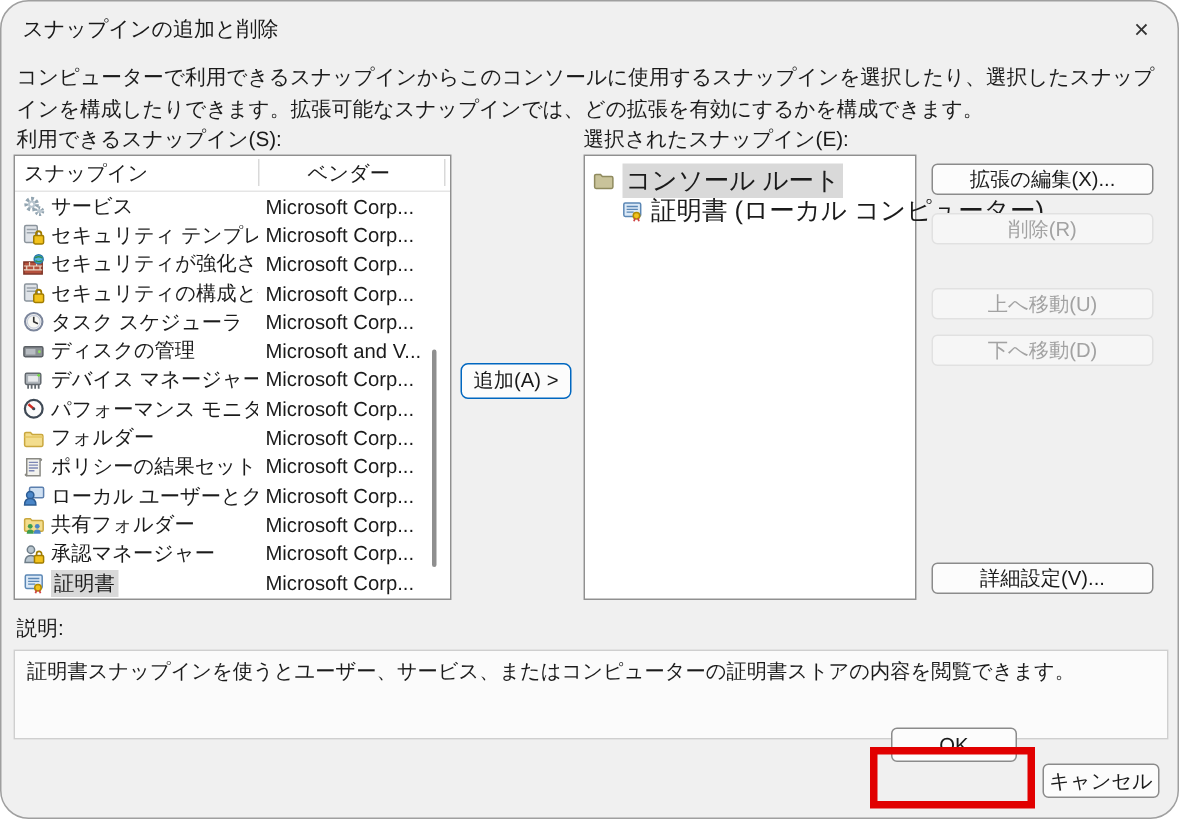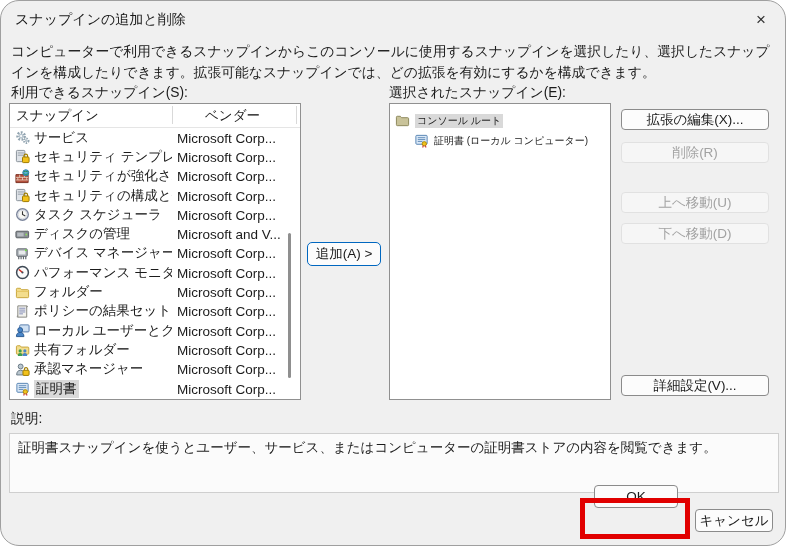--- a/index.html
+++ b/index.html
@@ -37,21 +37,21 @@
   .ic{width:15px;height:15px;display:block;}
   .ic *{vector-effect:non-scaling-stroke;}
   
   .btn{position:absolute;background:#fcfcfc;border:1px solid #8b8b8b;border-radius:4px;
        font-family:inherit;font-size:13.5px;color:#1a1a1a;padding:0;cursor:pointer;}
   .btn.disabled{background:#f6f6f6;border-color:#e1e1e1;color:#a2a2a2;cursor:default;}
   .add-btn{left:306px;top:241px;width:74px;height:24px;border:1px solid #0067c0;border-radius:5px;}
   
   .treeview{position:absolute;left:388px;top:102px;width:222px;height:297px;background:#fff;
             border:1px solid #909090;box-sizing:border-box;}
-  .tree-row{position:absolute;display:flex;align-items:center;height:19px;font-size:10px;
+  .tree-row{position:absolute;display:flex;align-items:center;height:19px;font-size:17px;
             white-space:nowrap;cursor:default;}
   .tree-row.root{left:5px;top:7px;}
   .tree-row.child{left:24px;top:27px;}
   .tree-label{margin-left:5px;}
   .tree-label.sel{background:#d9d9d9;padding:0 2px;}
   
   .sbtn{left:620px;width:148px;height:21px;}
   .sb-edit{top:108px;} .sb-remove{top:141px;} .sb-up{top:191px;} .sb-down{top:222px;} .sb-adv{top:374px;}
   
   .desc-box{position:absolute;left:8px;top:432px;width:770px;height:60px;background:#fbfbfb;

